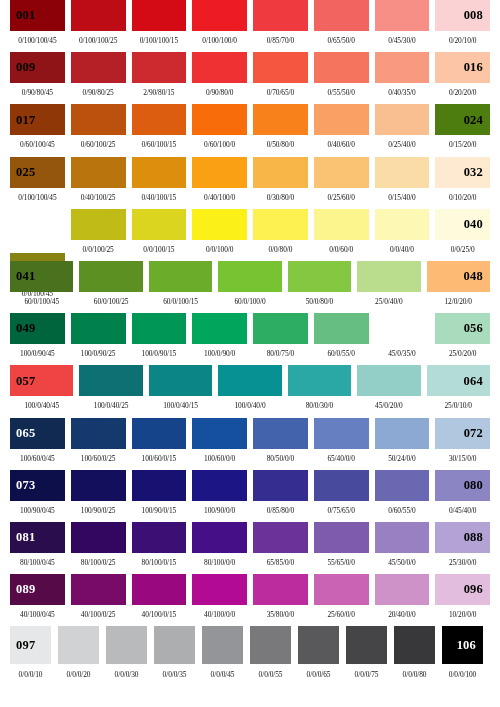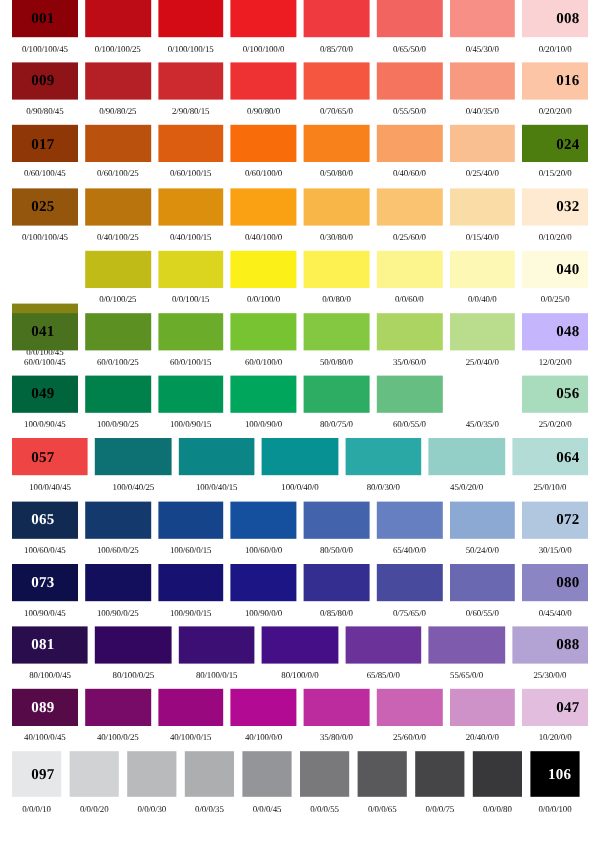--- a/index.html
+++ b/index.html
@@ -64,21 +64,21 @@
   .swatch .num {
     font-family: "Liberation Serif", "DejaVu Serif", serif;
     font-weight: bold;
     font-size: 12.5px;
     line-height: 1;
     letter-spacing: 0.2px;
     white-space: nowrap;
     padding-left: 30px;
   }
   .swatch.left-num .num {
-    padding-left: 16px;
+    padding-left: 6px;
     text-align: center;
   }
   .swatch.right-num {
     justify-content: flex-end;
   }
   .swatch.right-num .num {
     padding-right: 7px;
     text-align: right;
   }
   .code {
@@ -324,29 +324,25 @@
         </div>
         <div class="cell">
           <div class="swatch" style="background: rgb(119, 195, 49);"></div>
           <div class="code">60/0/100/0</div>
         </div>
         <div class="cell">
           <div class="swatch" style="background: rgb(132, 199, 64);"></div>
           <div class="code">50/0/80/0</div>
         </div>
         <div class="cell">
-          <div class="swatch" style="background: rgb(171, 212, 99);"></div>
-          <div class="code">35/0/60/0</div>
-        </div>
-        <div class="cell">
           <div class="swatch" style="background: rgb(185, 221, 140);"></div>
           <div class="code">25/0/40/0</div>
         </div>
         <div class="cell">
-          <div class="swatch right-num" style="background: #c4b5fd;">
+          <div class="swatch right-num" style="background: #fdba74;">
             <span class="num" style="color: rgb(0, 0, 0);">048</span>
           </div>
           <div class="code">12/0/20/0</div>
         </div>
       </div>
     </div>
     <div class="row">
       <div class="cells">
         <div class="cell">
           <div class="swatch left-num" style="background: rgb(0, 101, 60);">
@@ -524,20 +520,24 @@
         </div>
         <div class="cell">
           <div class="swatch" style="background: rgb(107, 51, 153);"></div>
           <div class="code">65/85/0/0</div>
         </div>
         <div class="cell">
           <div class="swatch" style="background: rgb(127, 91, 174);"></div>
           <div class="code">55/65/0/0</div>
         </div>
         <div class="cell">
+          <div class="swatch" style="background: rgb(152, 128, 194);"></div>
+          <div class="code">45/50/0/0</div>
+        </div>
+        <div class="cell">
           <div class="swatch right-num" style="background: rgb(179, 163, 212);">
             <span class="num" style="color: rgb(0, 0, 0);">088</span>
           </div>
           <div class="code">25/30/0/0</div>
         </div>
       </div>
     </div>
     <div class="row">
       <div class="cells">
         <div class="cell">
@@ -565,21 +565,21 @@
         <div class="cell">
           <div class="swatch" style="background: rgb(202, 99, 180);"></div>
           <div class="code">25/60/0/0</div>
         </div>
         <div class="cell">
           <div class="swatch" style="background: rgb(206, 146, 201);"></div>
           <div class="code">20/40/0/0</div>
         </div>
         <div class="cell">
           <div class="swatch right-num" style="background: rgb(226, 189, 222);">
-            <span class="num" style="color: rgb(0, 0, 0);">047</span>
+            <span class="num" style="color: rgb(0, 0, 0);">096</span>
           </div>
           <div class="code">10/20/0/0</div>
         </div>
       </div>
     </div>
     <div class="row gray">
       <div class="cells">
         <div class="cell">
           <div class="swatch left-num" style="background: rgb(230, 231, 232);">
             <span class="num" style="color: rgb(0, 0, 0);">097</span>

